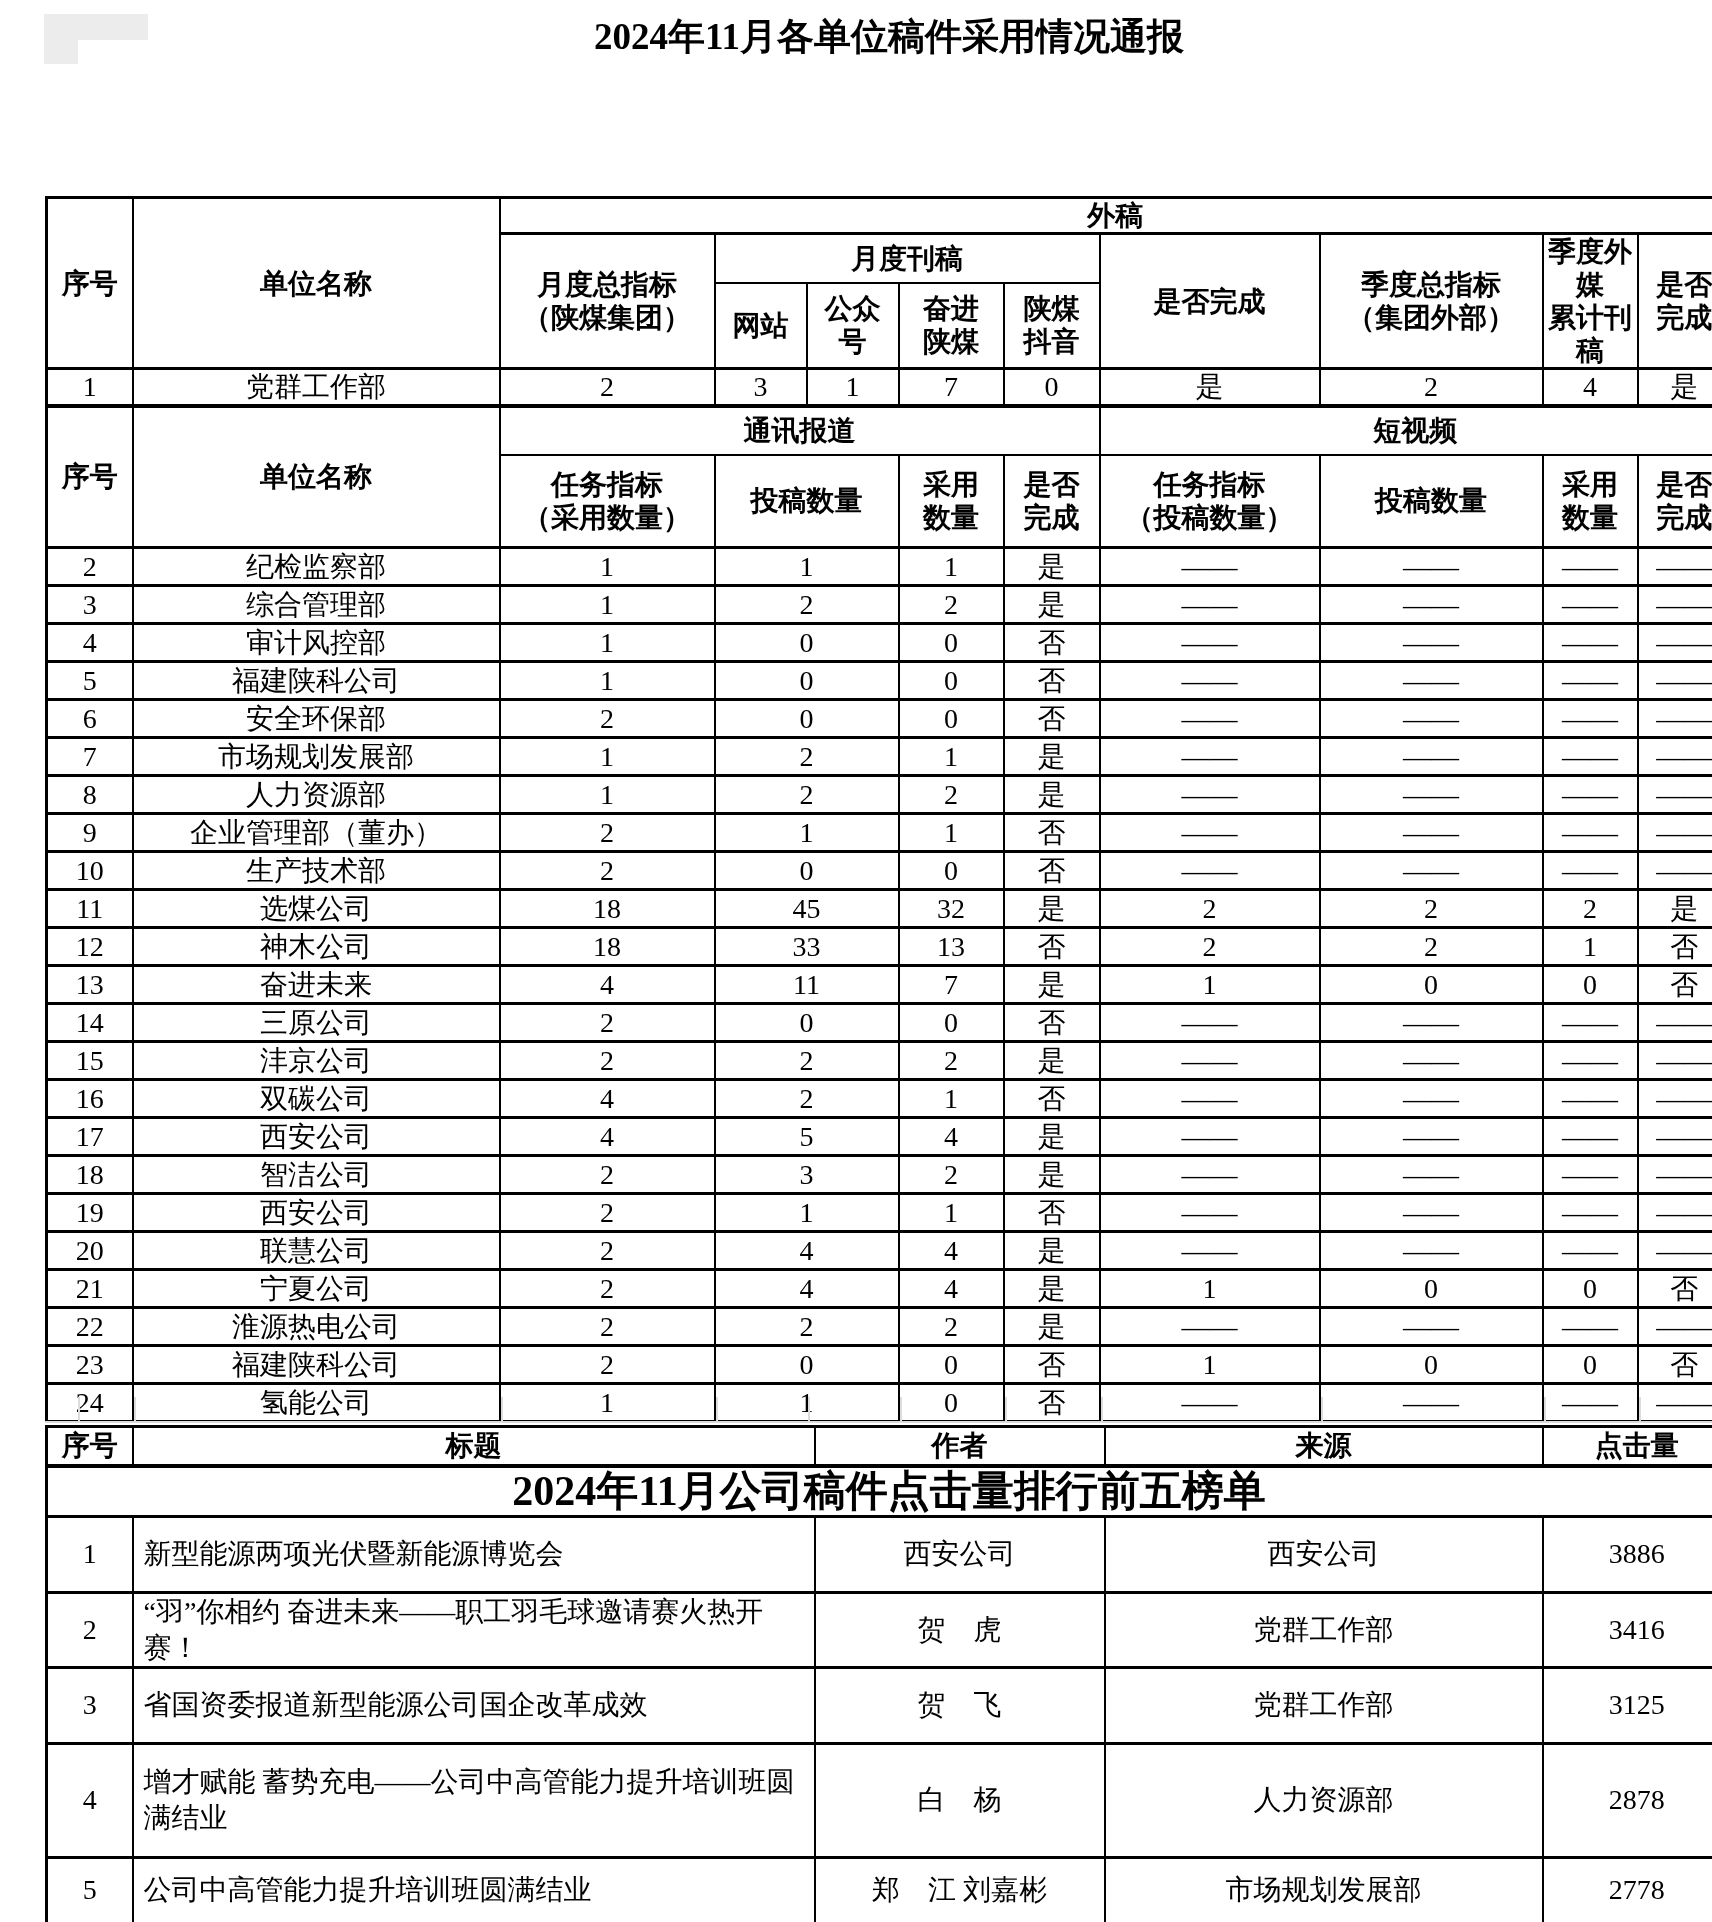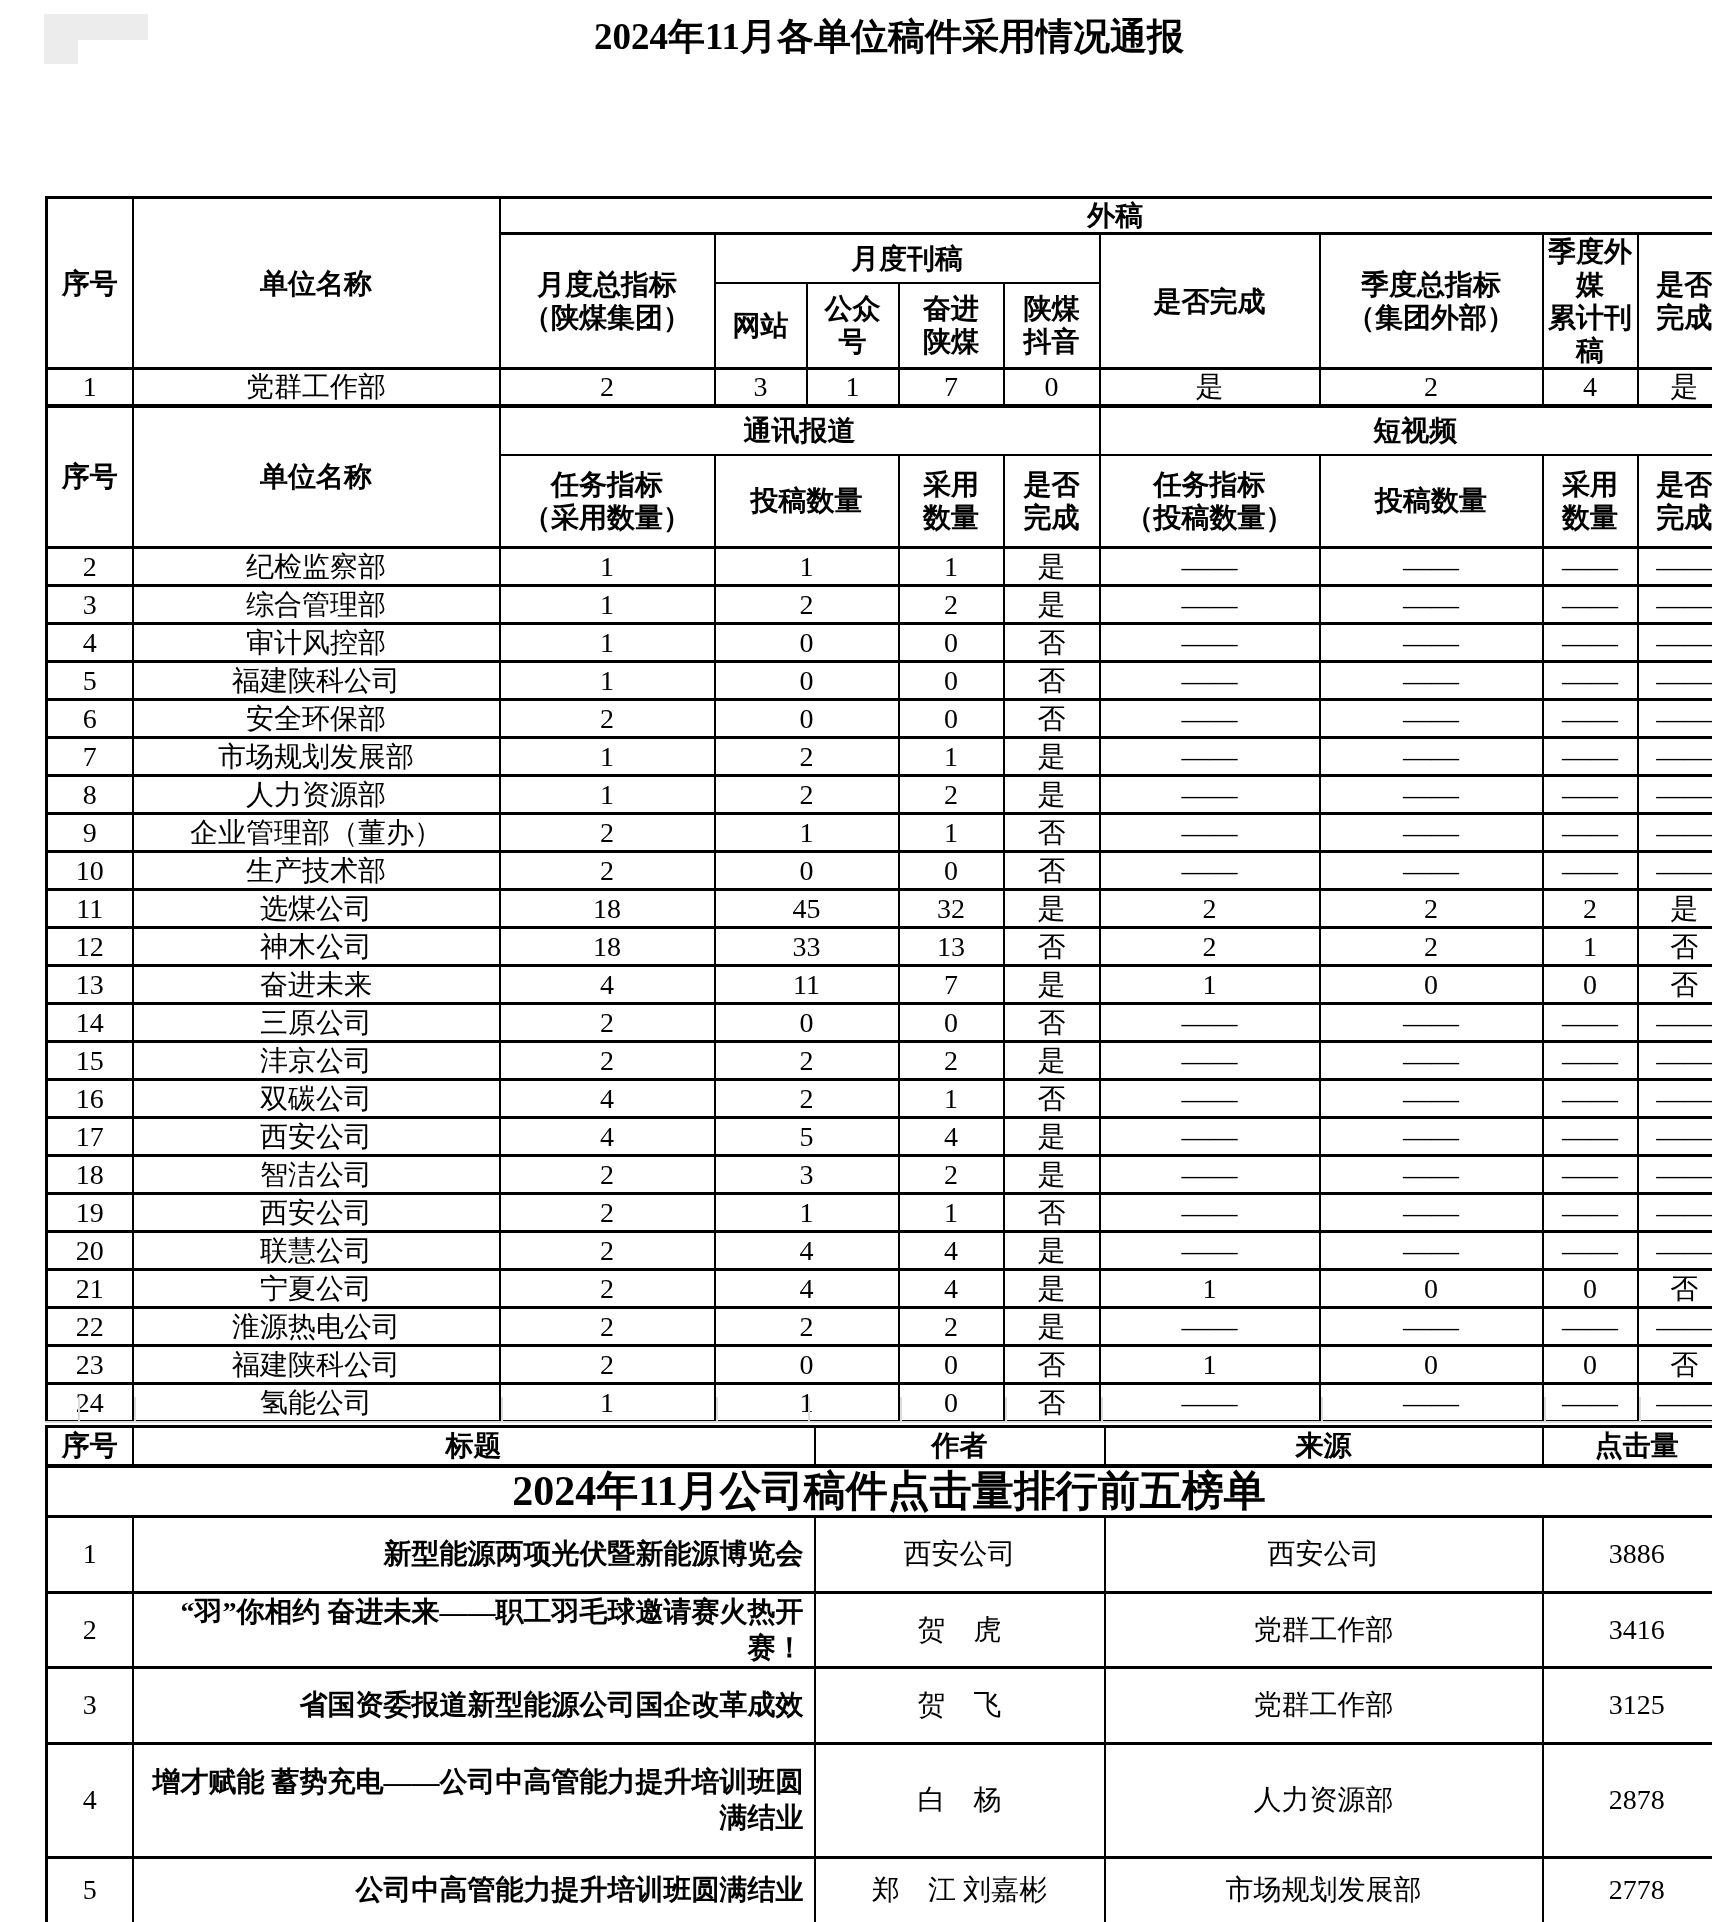--- a/index.html
+++ b/index.html
@@ -62,21 +62,21 @@
   .gline-v { position: absolute; top: 1397px; height: 26px; width: 2px; background: #dcdcdc; }
   .gline-h { position: absolute; top: 1421px; left: 17px; width: 1688px; height: 2px; background: #dcdcdc; }
 
   
   #t2 { top: 1425px; left: 17px; width: 1688px; font-size: 28px; line-height: 36px; border: 3px solid #000; }
   #t2 th, #t2 td { border: 2px solid #000; text-align: center; vertical-align: middle; padding: 0; }
   #t2 .t2-title-cell { font-size: 42px; font-weight: bold; border-bottom-width: 2px; }
   #t2 thead th { font-weight: bold; border-bottom-width: 4px; height: 39px; }
   #t2 tr.title-row { height: 50px; }
   #t2 .rows td { border-top-width: 3px; border-bottom-width: 3px; }
-  #t2 .rows td.title-cell { text-align: right; padding: 0 10px; font-weight: bold; }
+  #t2 .rows td.title-cell { text-align: left; padding: 0 10px; }
 </style>
 </head>
 <body>
 
 <div id="page">
 
   <div class="corner-shade"></div>
   <div class="corner-shade2"></div>
 
   <div class="doc-title">2024年11月各单位稿件采用情况通报</div>

